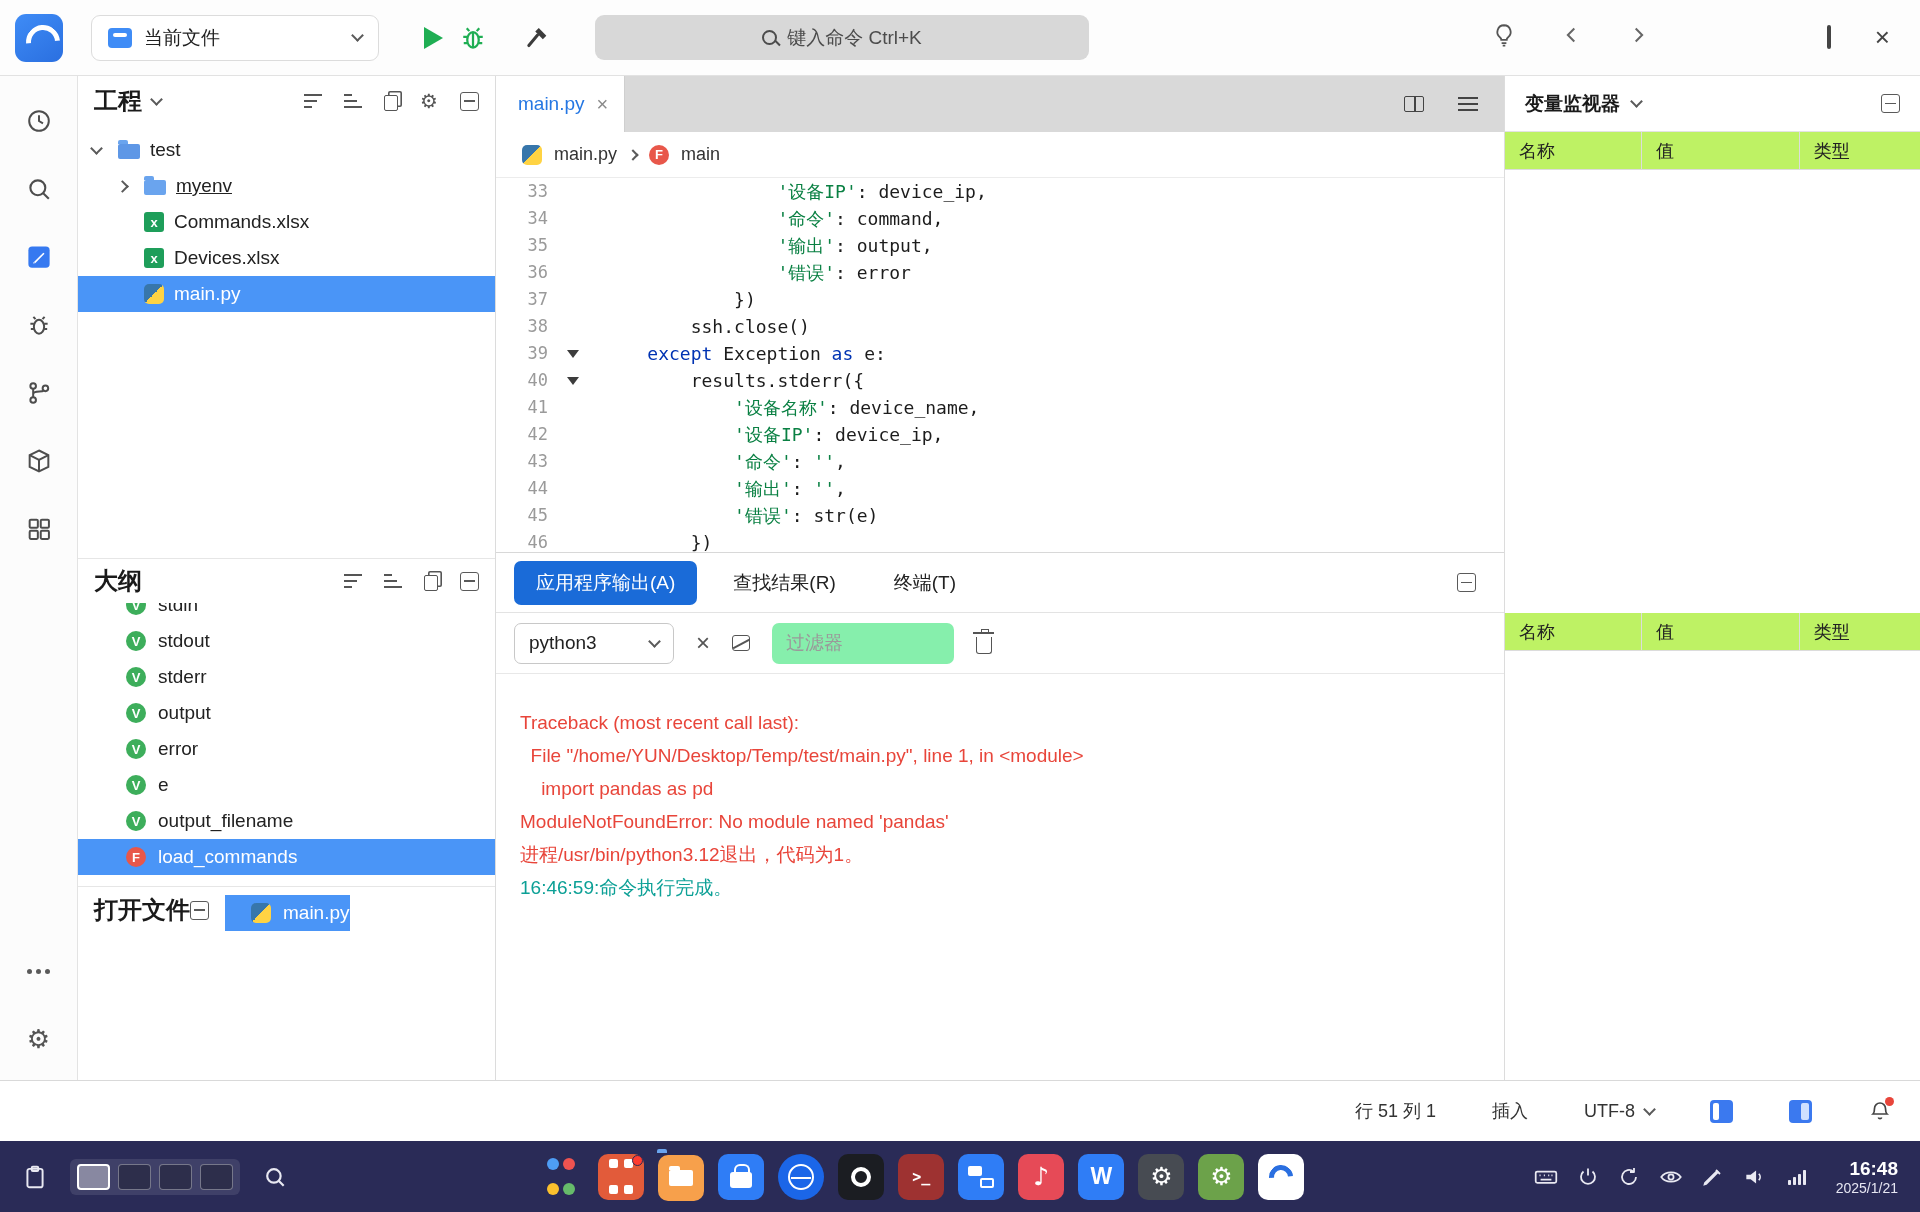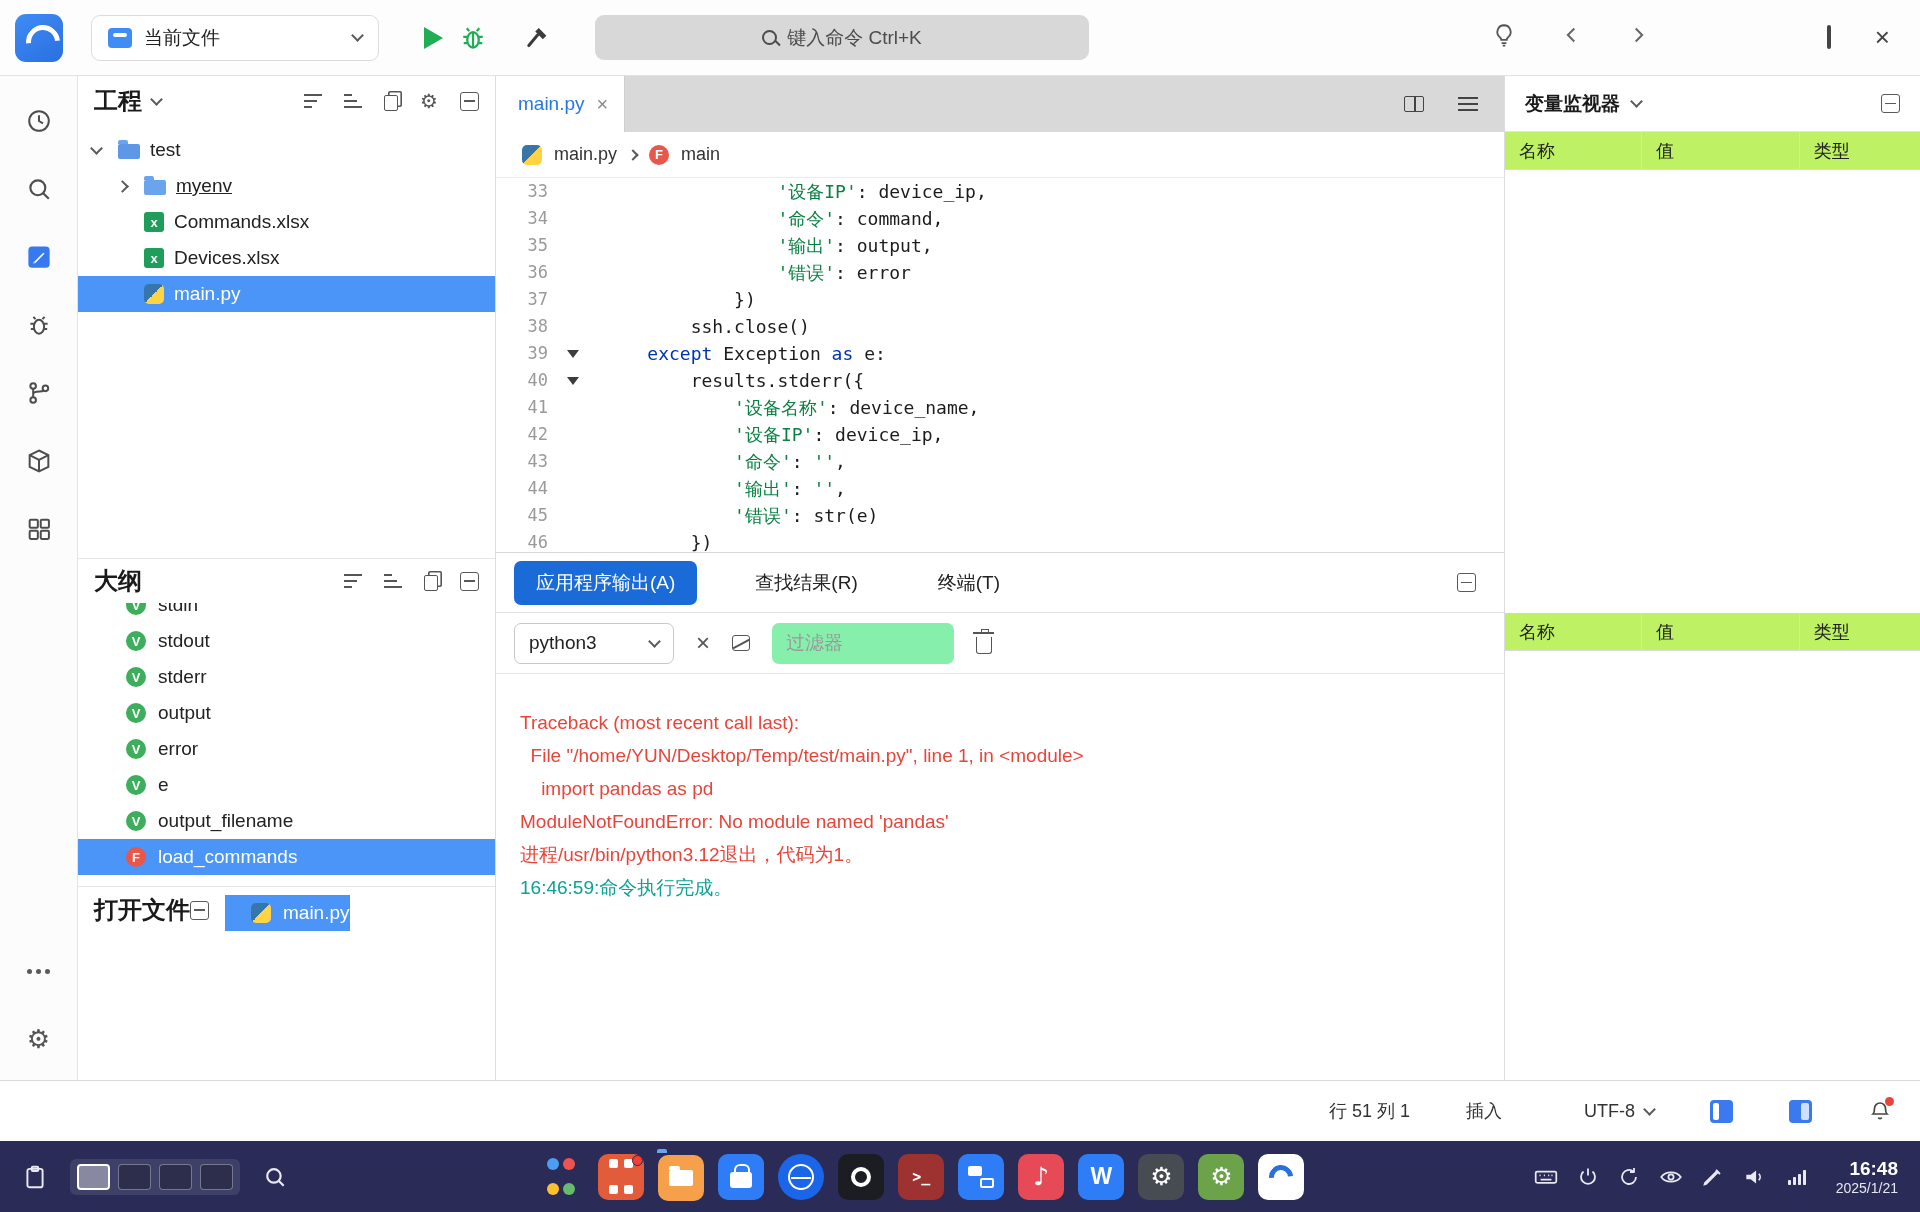--- a/index.html
+++ b/index.html
@@ -117,21 +117,21 @@
   .code-line { display:flex; height:27px; line-height:27px; white-space:pre; }
   .ln { width:60px; text-align:right; padding-right:8px; color:#9a9a9a; flex:none; font-size:17px; }
   .fold { width:34px; flex:none; display:flex; align-items:center; justify-content:center; }
   .tri { width:0; height:0; border-left:6px solid transparent; border-right:6px solid transparent; border-top:8px solid #3c3c3c; }
   .ct { padding-left:14px; }
   .sg-pln { color:#1c1c1c; }
   .sg-str { color:#0a8043; }
   .sg-kw  { color:#0033b3; }
 
   .bottom-tabs { height:61px; border-top:1px solid #d8d8d8; border-bottom:1px solid #e3e3e3;
-    display:flex; align-items:center; padding-left:18px; gap:36px; flex:none; }
+    display:flex; align-items:center; padding-left:18px; gap:14px; flex:none; }
   .btab { font-size:19px; color:#222; padding:9px 22px; border-radius:7px; }
   .btab.active { background:#1a6bd8; color:#fff; }
   .bottom-tabs .minus-box { margin-left:auto; margin-right:28px; }
 
   .console-toolbar { height:61px; display:flex; align-items:center; padding-left:18px; gap:22px; border-bottom:1px solid #e8e8e8; flex:none; }
   .interp-select { width:160px; height:41px; border:1px solid #c8c8c8; border-radius:7px;
     display:flex; align-items:center; padding:0 14px; font-size:19px; color:#222; }
   .interp-select .chev { margin-left:auto; }
   .icon-clear { width:18px; height:16px; border:1.7px solid #555; border-radius:3px; position:relative; overflow:hidden; }
   .icon-clear::after { content:""; position:absolute; left:-3px; top:6px; width:26px; height:1.7px; background:#555; transform:rotate(-28deg); }
@@ -156,21 +156,21 @@
   .vcol { flex:1; display:flex; align-items:center; padding-left:14px; font-size:18px; color:#222; background:#bef264; border-right:1px solid #dcdcdc; }
   .vcol:nth-child(1) { flex:0 0 33%; }
   .vcol:nth-child(2) { flex:0 0 38%; }
   .vcol:last-child { border-right:none; }
   .var-body1 { height:443px; flex:none; }
   .var-body2 { flex:1; }
 
   
   .status-bar { position:absolute; left:0; right:0; bottom:71px; height:61px; background:#fff;
     border-top:1px solid #d9d9d9; display:flex; align-items:center; justify-content:flex-end; gap:56px; padding-right:28px; font-size:18px; color:#333; }
-  .enc { display:flex; align-items:center; gap:10px;margin-left:26px; }
+  .enc { display:flex; align-items:center; gap:10px; }
   .toggle { width:23px; height:23px; border-radius:4px; background:#3b79ef; position:relative; }
   .toggle.left::after { content:""; position:absolute; left:3px; top:3px; bottom:3px; width:6px; background:#fff; border-radius:2px; }
   .toggle.right::after { content:""; position:absolute; right:3px; top:3px; bottom:3px; width:8px; background:#cfe0ff; border-radius:2px; }
   .bell { position:relative; width:24px; height:24px; }
   .bell svg { display:block; }
   .bell .dot { position:absolute; top:-2px; right:-2px; width:9px; height:9px; border-radius:50%; background:#e8453a; }
 
   
   .taskbar { position:absolute; left:0; right:0; bottom:0; height:71px; background:#2a2b57; display:flex; align-items:center; color:#fff; }
   .tk-left { display:flex; align-items:center; gap:22px; padding-left:22px; width:310px; flex:none; }

